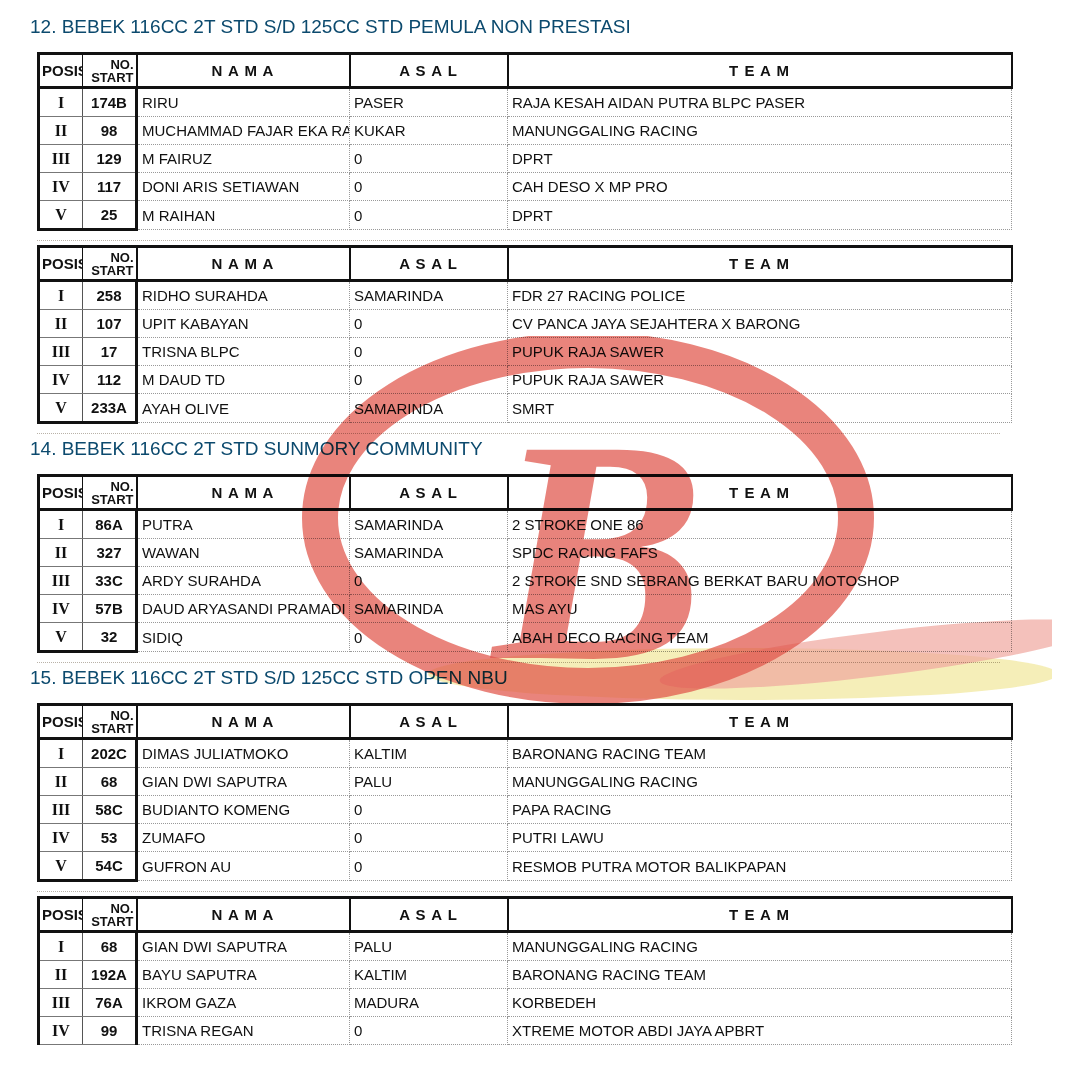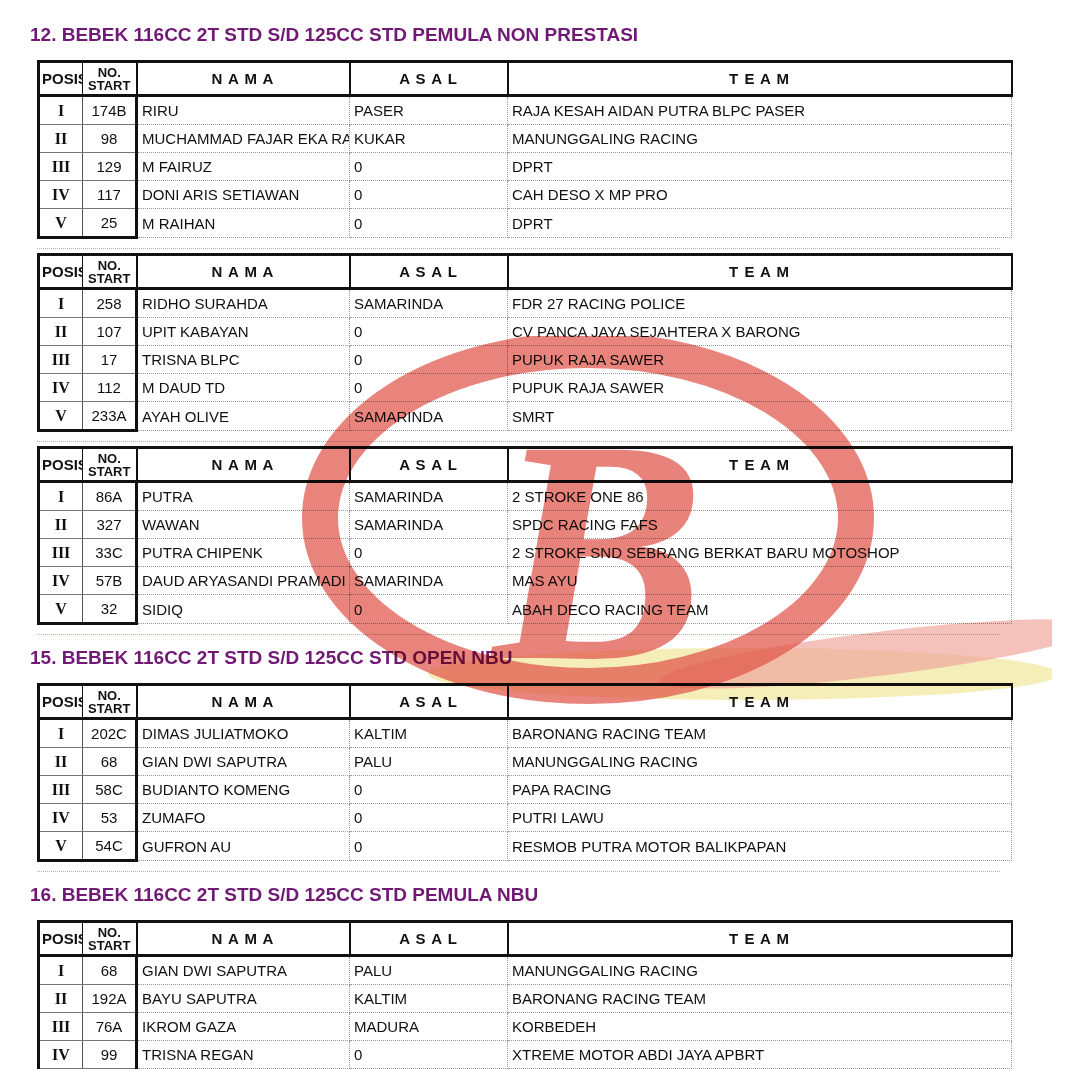--- a/index.html
+++ b/index.html
@@ -6,22 +6,22 @@
   body{
     width:1080px;height:1089px;
     background:#ffffff;
     font-family:"Liberation Sans",sans-serif;
     color:#111;
     position:relative;
     overflow:hidden;
   }
   .page{position:relative;padding:12px 0 0 30px;}
   h2.sec-title{
-    font-size:19px;line-height:22px;font-weight:bold;
-    margin:12px 0 14px 0;letter-spacing:0;color:#701a75;
+    font-size:19px;line-height:22px;font-weight:normal;
+    margin:4px 0 14px 0;letter-spacing:0;color:#0c4a6e;
     white-space:nowrap;
   }
   table.results{
     border-collapse:collapse;table-layout:fixed;
     width:973px;margin-left:7px;background:transparent;
   }
   col.c-pos{width:44px;}
   col.c-no{width:54px;}
   col.c-nama{width:213px;}
   col.c-asal{width:158px;}
@@ -29,35 +29,35 @@
   thead th{
     border:2px solid #111;
     border-top-width:3px;border-bottom-width:3px;
     height:31px;padding:0 2px;
     font-size:15px;font-weight:bold;letter-spacing:1px;
     text-align:center;vertical-align:middle;
     white-space:nowrap;overflow:hidden;
   }
   thead th.h-pos{text-align:left;padding:0 0 0 2px;letter-spacing:0;border-left-width:3px;border-right-width:1px;}
   thead th.h-no{border-left-width:1px;letter-spacing:0;}
-  thead th.h-no .l1,.h-no .l2{display:block;font-size:13px;line-height:13px;letter-spacing:0;}
+  thead th.h-no .l1,.h-no .l2{display:block;font-size:13px;line-height:13px;letter-spacing:0;text-align:right;}
   thead th.h-team{border-right-width:2px;}
   tbody td{
     height:27px;padding:0 4px;font-size:15px;
     vertical-align:middle;white-space:nowrap;overflow:hidden;
     border-right:1px dotted #999;border-bottom:1px dotted #999;
   }
   tbody td.pos{
     font-family:"Liberation Serif",serif;font-weight:bold;font-size:16px;
     text-align:center;
     border-left:3px solid #111;border-right:1px solid #555;border-bottom:1px solid #777;
     padding:0 1px;
   }
   tbody td.no{
-    font-weight:normal;text-align:center;
+    font-weight:bold;text-align:center;
     border-right:3px solid #111;border-bottom:1px solid #777;
   }
   tbody tr.last td.pos,tbody tr.last td.no{border-bottom:3px solid #111;}
   .section-gap{
     border-top:1px dotted #b9b2a8;
     width:963px;margin:9px 0 4px 7px;height:0;
   }
   .watermark{
     position:absolute;left:268px;top:336px;width:784px;height:376px;
     mix-blend-mode:multiply;pointer-events:none;z-index:5;
@@ -189,20 +189,21 @@
           <td>SAMARINDA</td>
           <td>SMRT</td>
         </tr>
       </tbody>
     </table>
   </section>
 
   <div class="section-gap"></div>
 
   <section>
+    <h2 class="sec-title">14. BEBEK 116CC 2T STD SUNMORY COMMUNITY</h2>
     <table class="results">
       <colgroup>
           <col class="c-pos">
           <col class="c-no">
           <col class="c-nama">
           <col class="c-asal">
           <col class="c-team">
         </colgroup>
       <thead>
         <tr>
@@ -227,21 +228,21 @@
         <tr>
           <td class="pos">II</td>
           <td class="no">327</td>
           <td>WAWAN</td>
           <td>SAMARINDA</td>
           <td>SPDC RACING FAFS</td>
         </tr>
         <tr>
           <td class="pos">III</td>
           <td class="no">33C</td>
-          <td>PUTRA CHIPENK</td>
+          <td>ARDY SURAHDA</td>
           <td>0</td>
           <td>2 STROKE SND SEBRANG BERKAT BARU MOTOSHOP</td>
         </tr>
         <tr>
           <td class="pos">IV</td>
           <td class="no">57B</td>
           <td>DAUD ARYASANDI PRAMADI</td>
           <td>SAMARINDA</td>
           <td>MAS AYU</td>
         </tr>
@@ -316,21 +317,20 @@
           <td>0</td>
           <td>RESMOB PUTRA MOTOR BALIKPAPAN</td>
         </tr>
       </tbody>
     </table>
   </section>
 
   <div class="section-gap"></div>
 
   <section>
-    <h2 class="sec-title">16. BEBEK 116CC 2T STD S/D 125CC STD PEMULA NBU</h2>
     <table class="results">
       <colgroup>
           <col class="c-pos">
           <col class="c-no">
           <col class="c-nama">
           <col class="c-asal">
           <col class="c-team">
         </colgroup>
       <thead>
         <tr>

